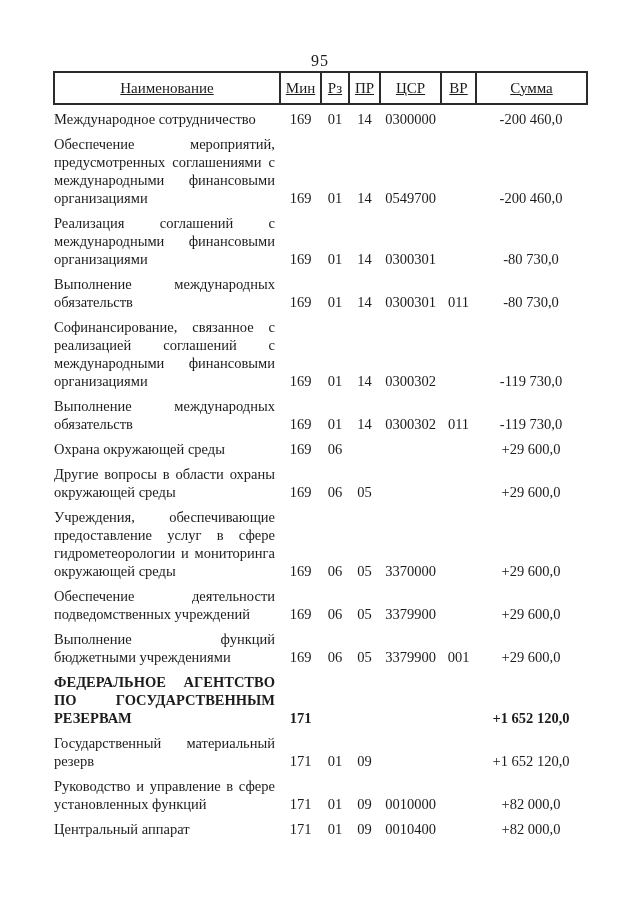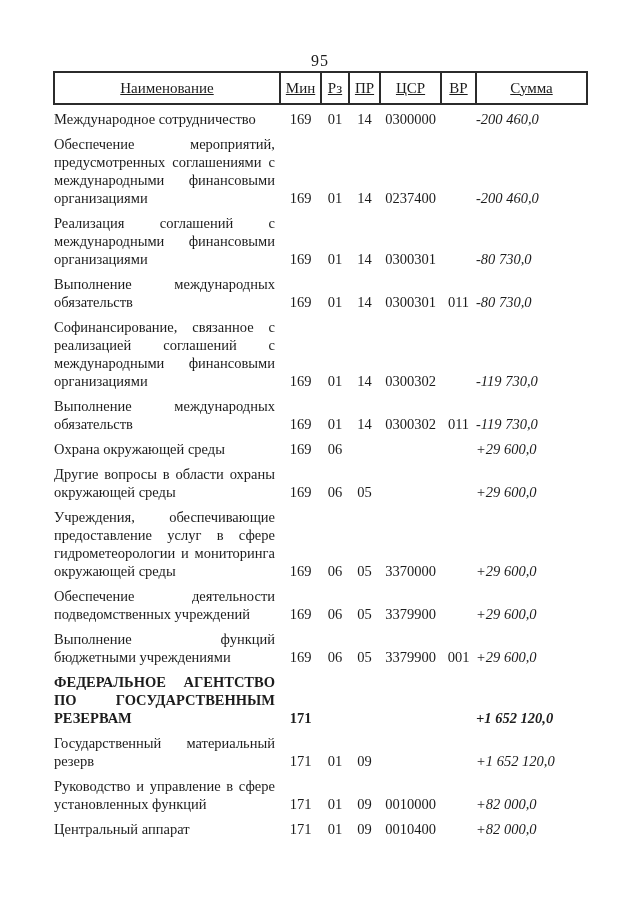--- a/index.html
+++ b/index.html
@@ -59,24 +59,23 @@
     text-align: justify;
     text-align-last: left;
     -moz-text-align-last: left;
     padding-right: 5px !important;
   }
   td.num {
     text-align: center;
     white-space: nowrap;
   }
   td.sum {
-    text-align: left;
+    text-align: center;
     white-space: nowrap;
     padding-right: 1px !important;
-    font-style: italic;
   }
   tr.bold-row td {
     font-weight: bold;
   }
 </style>
 </head>
 <body>
 
 <div class="page-number">95</div>
 
@@ -110,21 +109,21 @@
     <td class="num">0300000</td>
     <td class="num"></td>
     <td class="sum">-200 460,0</td>
   </tr>
 
   <tr>
     <td class="col-name">Обеспечение мероприятий, предусмотренных соглашениями с международными финансовыми организациями</td>
     <td class="num">169</td>
     <td class="num">01</td>
     <td class="num">14</td>
-    <td class="num">0237400</td>
+    <td class="num">0549700</td>
     <td class="num"></td>
     <td class="sum">-200 460,0</td>
   </tr>
 
   <tr>
     <td class="col-name">Реализация соглашений с международными финансовыми организациями</td>
     <td class="num">169</td>
     <td class="num">01</td>
     <td class="num">14</td>
     <td class="num">0300301</td>

